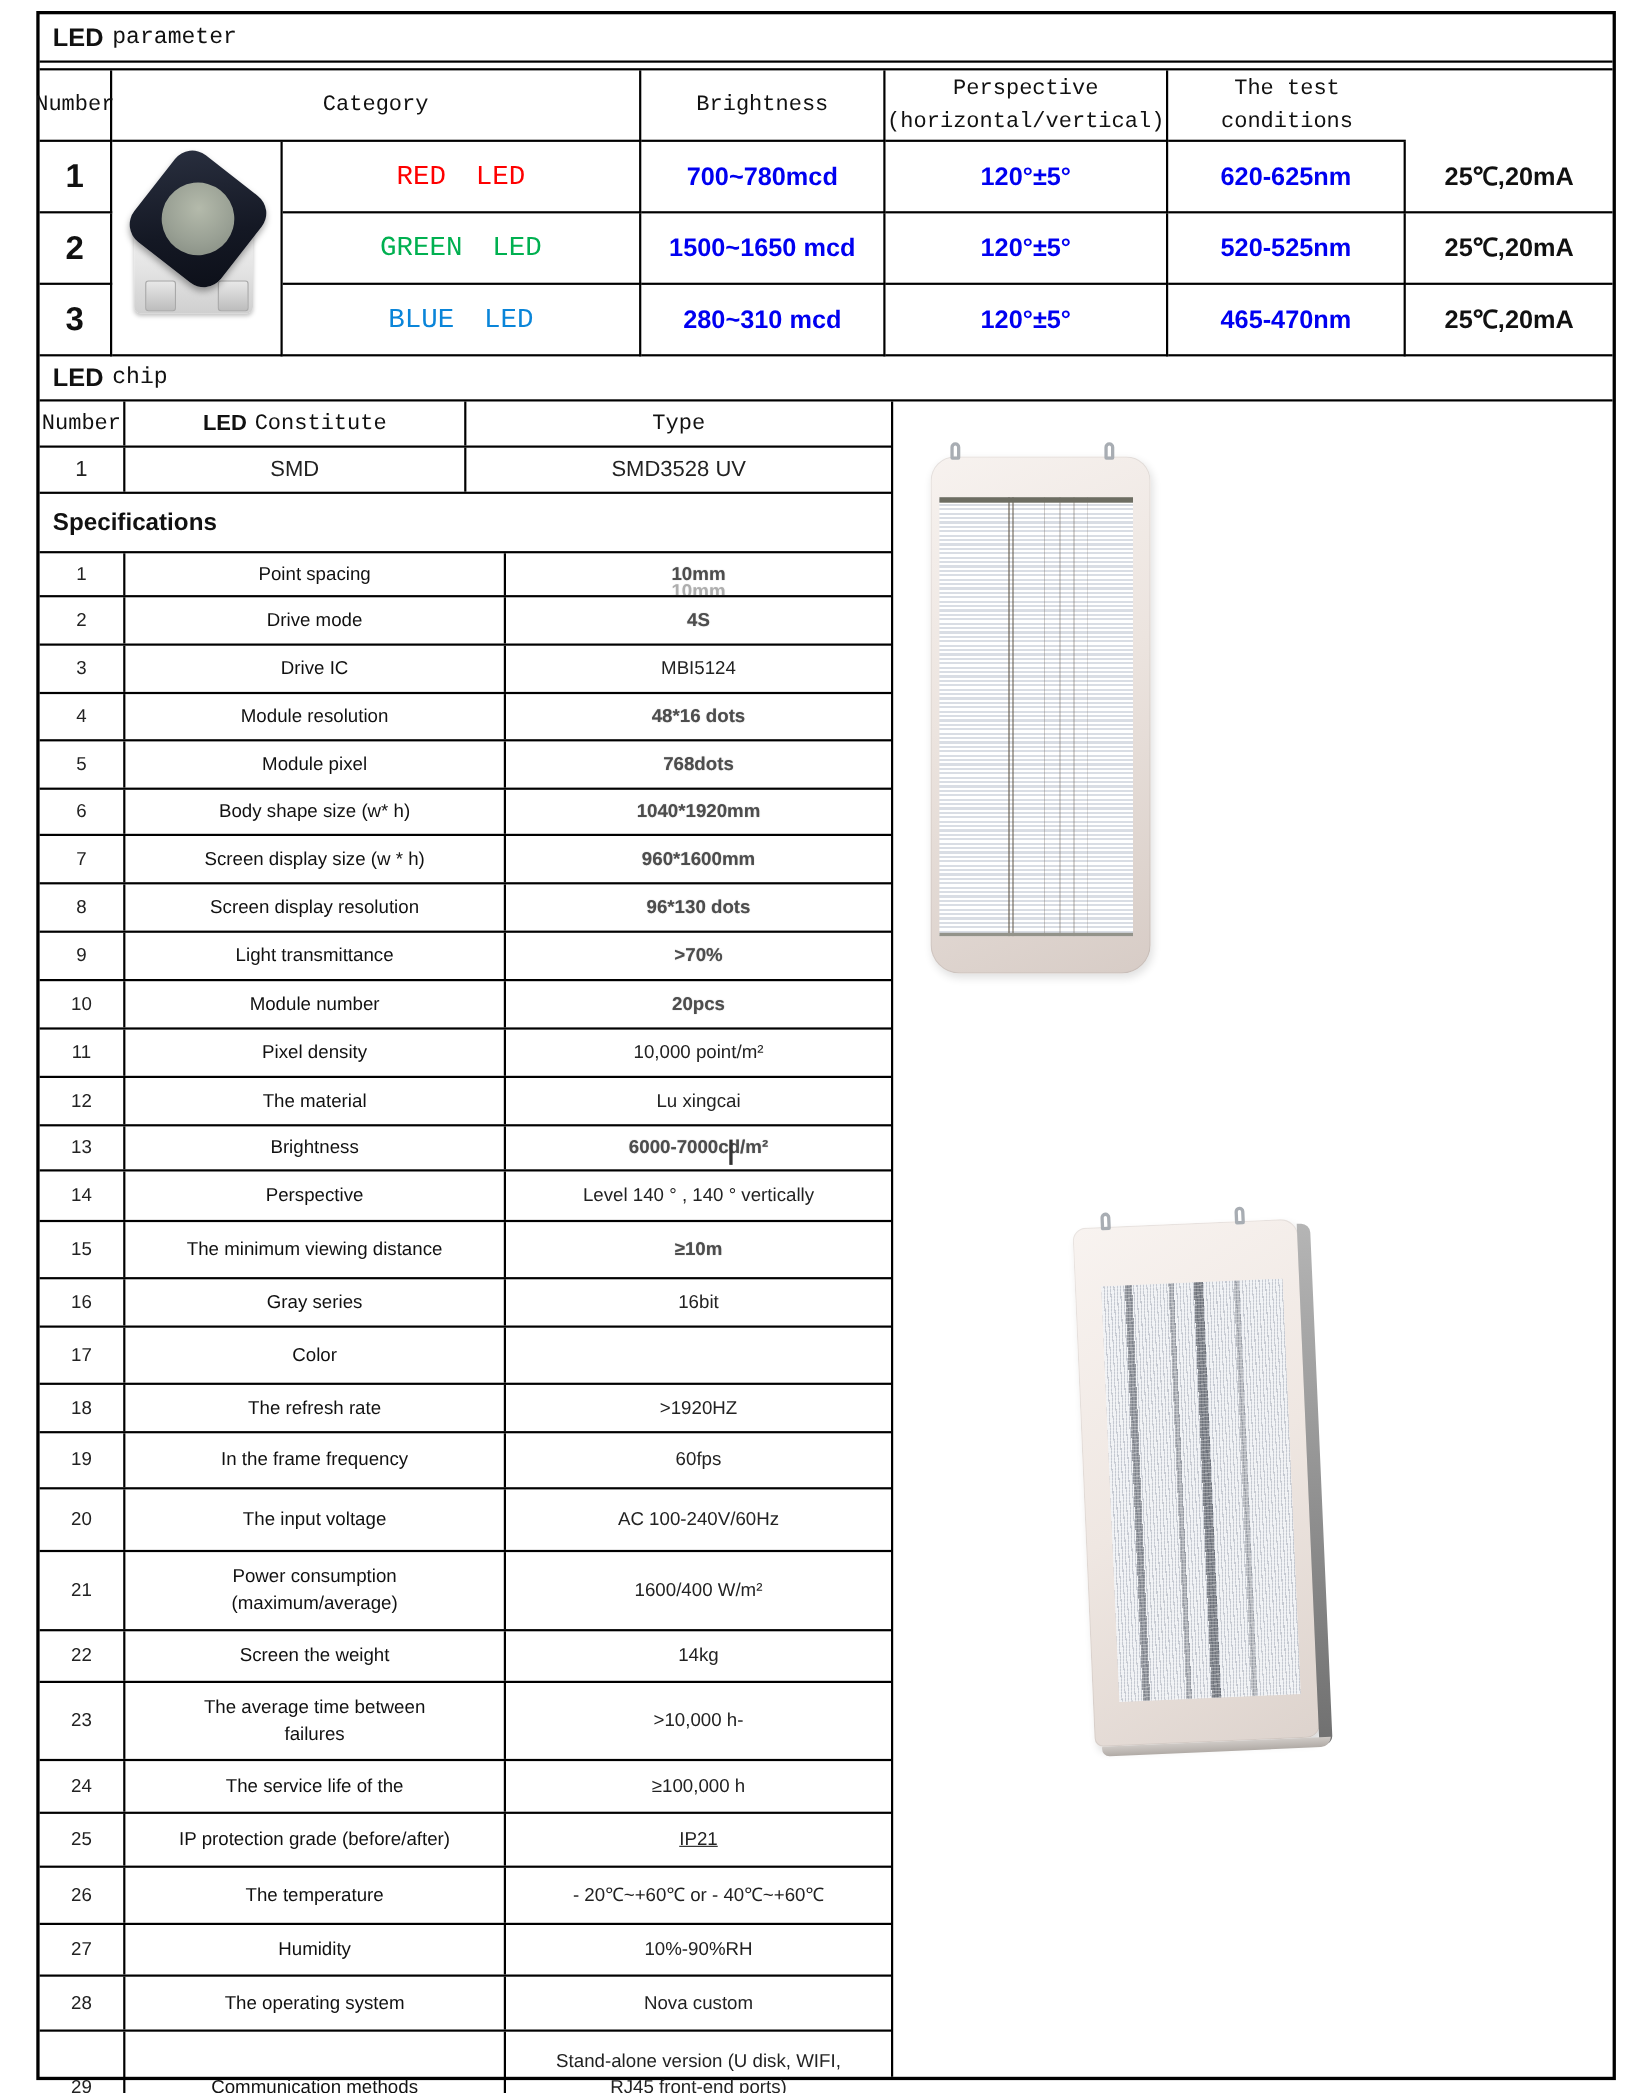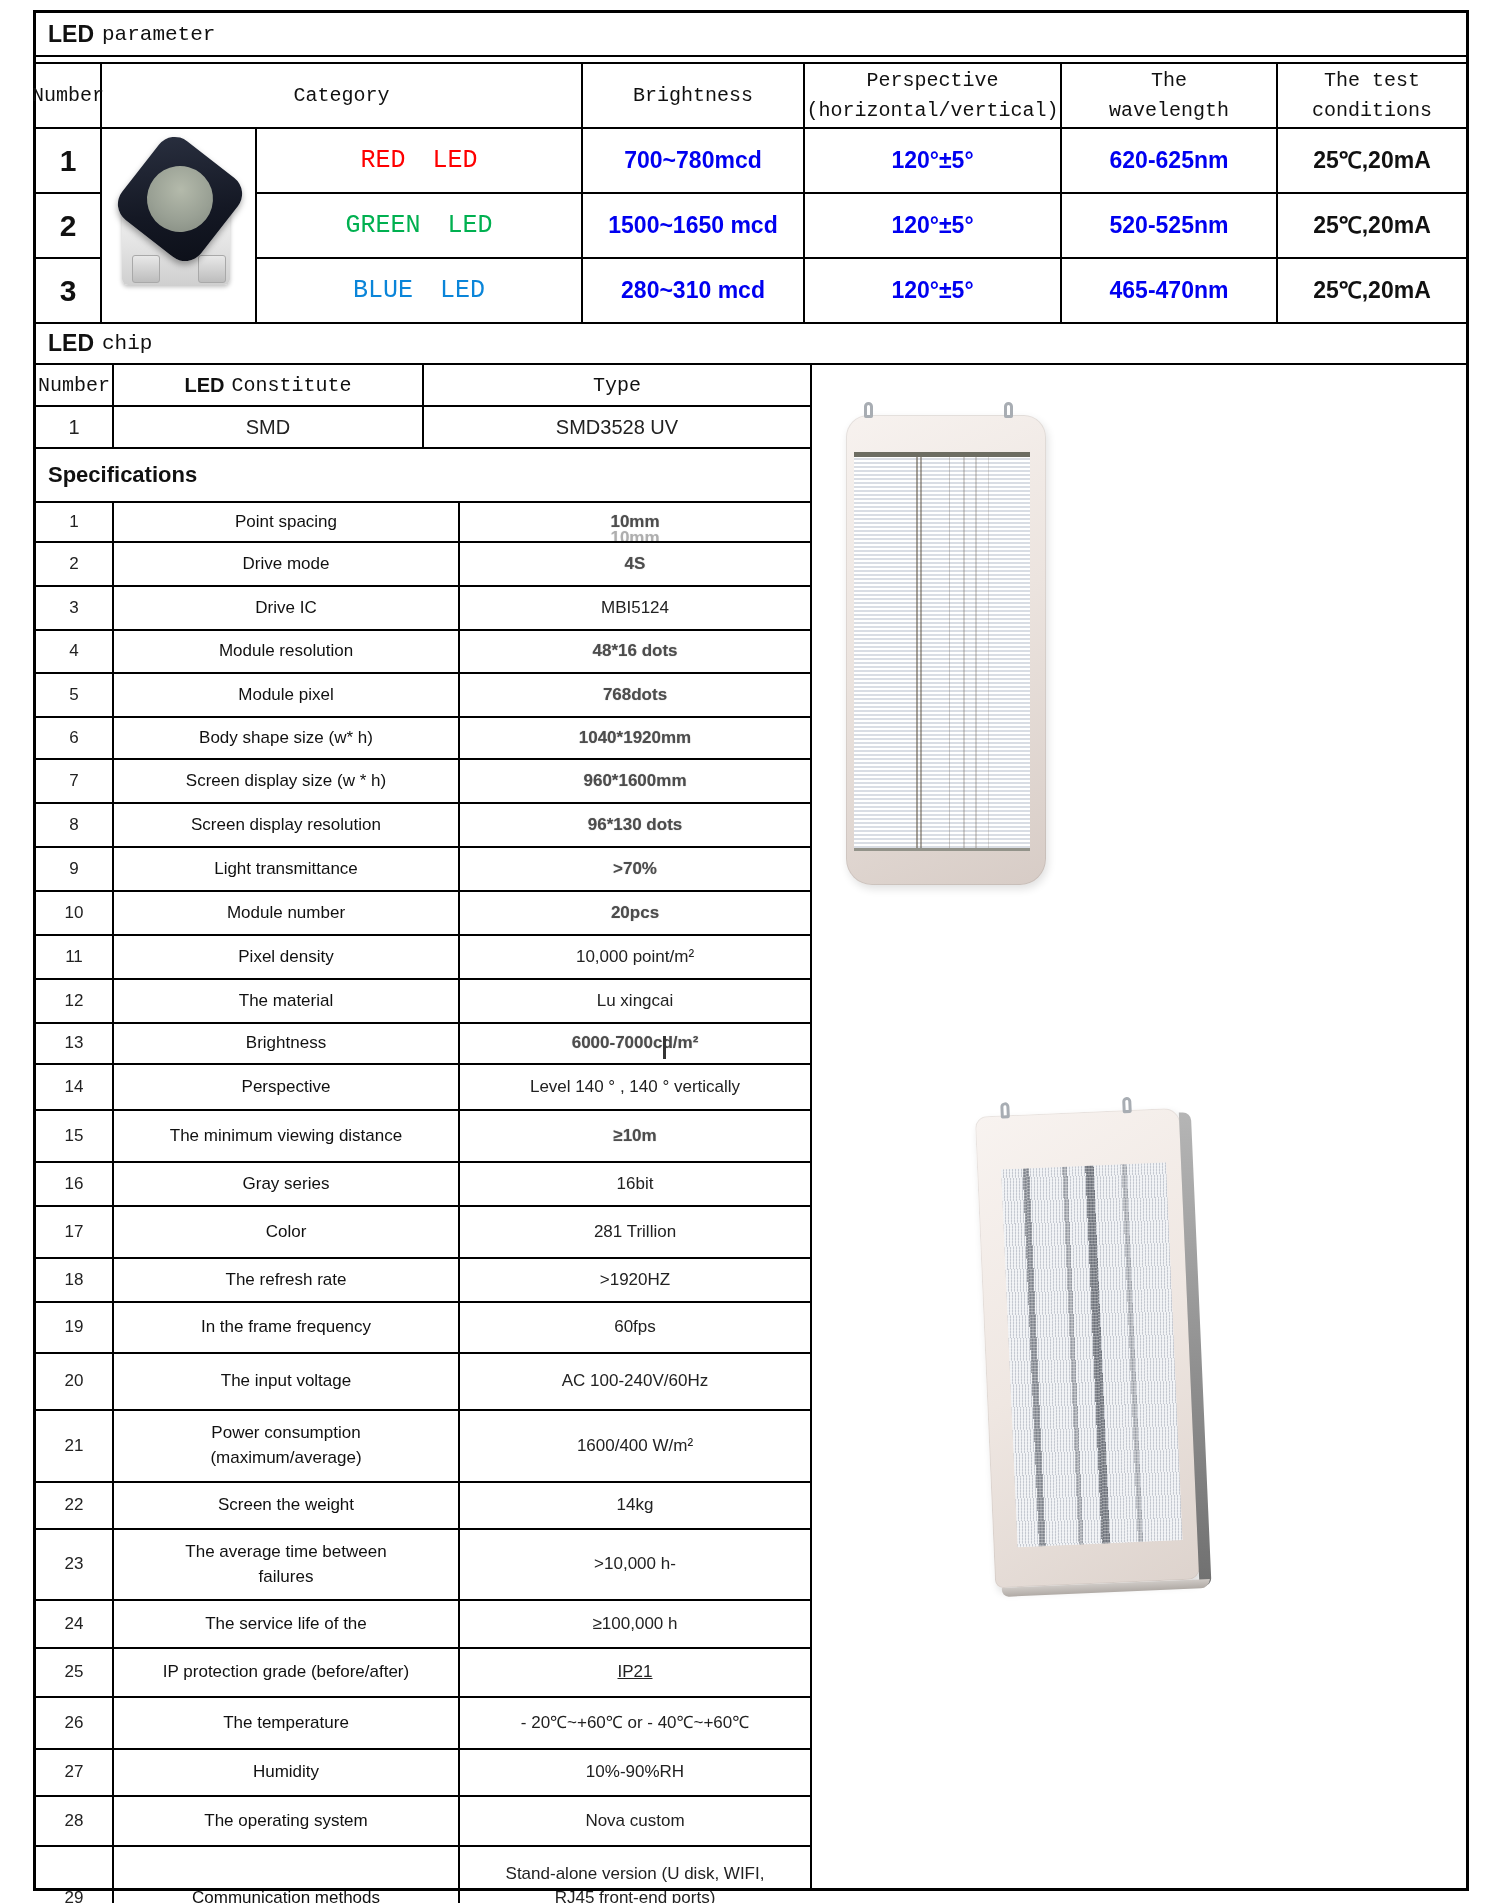--- a/index.html
+++ b/index.html
@@ -119,22 +119,20 @@
     <span class="band-bold">LED</span>
     <span class="band-mono">parameter</span>
   </div>
 
   <div class="abs led-table">
     <div class="t-cell hdr">Number</div>
     <div class="t-cell hdr" style="grid-column:2/4">Category</div>
     <div class="t-cell hdr">Brightness</div>
     <div class="t-cell hdr">Perspective
 (horizontal/vertical)</div>
-    <div class="t-cell hdr">The
-wavelength</div>
     <div class="t-cell hdr no-r">The test
 conditions</div>
 
     <div class="t-cell rownum" style="grid-column:1;grid-row:2">1</div>
     <div class="t-cell img-cell">
       <div class="smd">
         <div class="smd-body">
           <span class="smd-leg l1"></span>
           <span class="smd-leg l2"></span>
         </div>
@@ -263,21 +261,20 @@
         <div class="c sc-val fuzzy">≥10m</div>
       </div>
       <div class="srow" style="height:42px">
         <div class="c sc-num">16</div>
         <div class="c sc-name">Gray series</div>
         <div class="c sc-val">16bit</div>
       </div>
       <div class="srow" style="height:50px">
         <div class="c sc-num">17</div>
         <div class="c sc-name">Color</div>
-        <div class="c sc-val">281 Trillion</div>
       </div>
       <div class="srow" style="height:42px">
         <div class="c sc-num">18</div>
         <div class="c sc-name">The refresh rate</div>
         <div class="c sc-val">&gt;1920HZ</div>
       </div>
       <div class="srow" style="height:49px">
         <div class="c sc-num">19</div>
         <div class="c sc-name">In the frame frequency</div>
         <div class="c sc-val">60fps</div>

